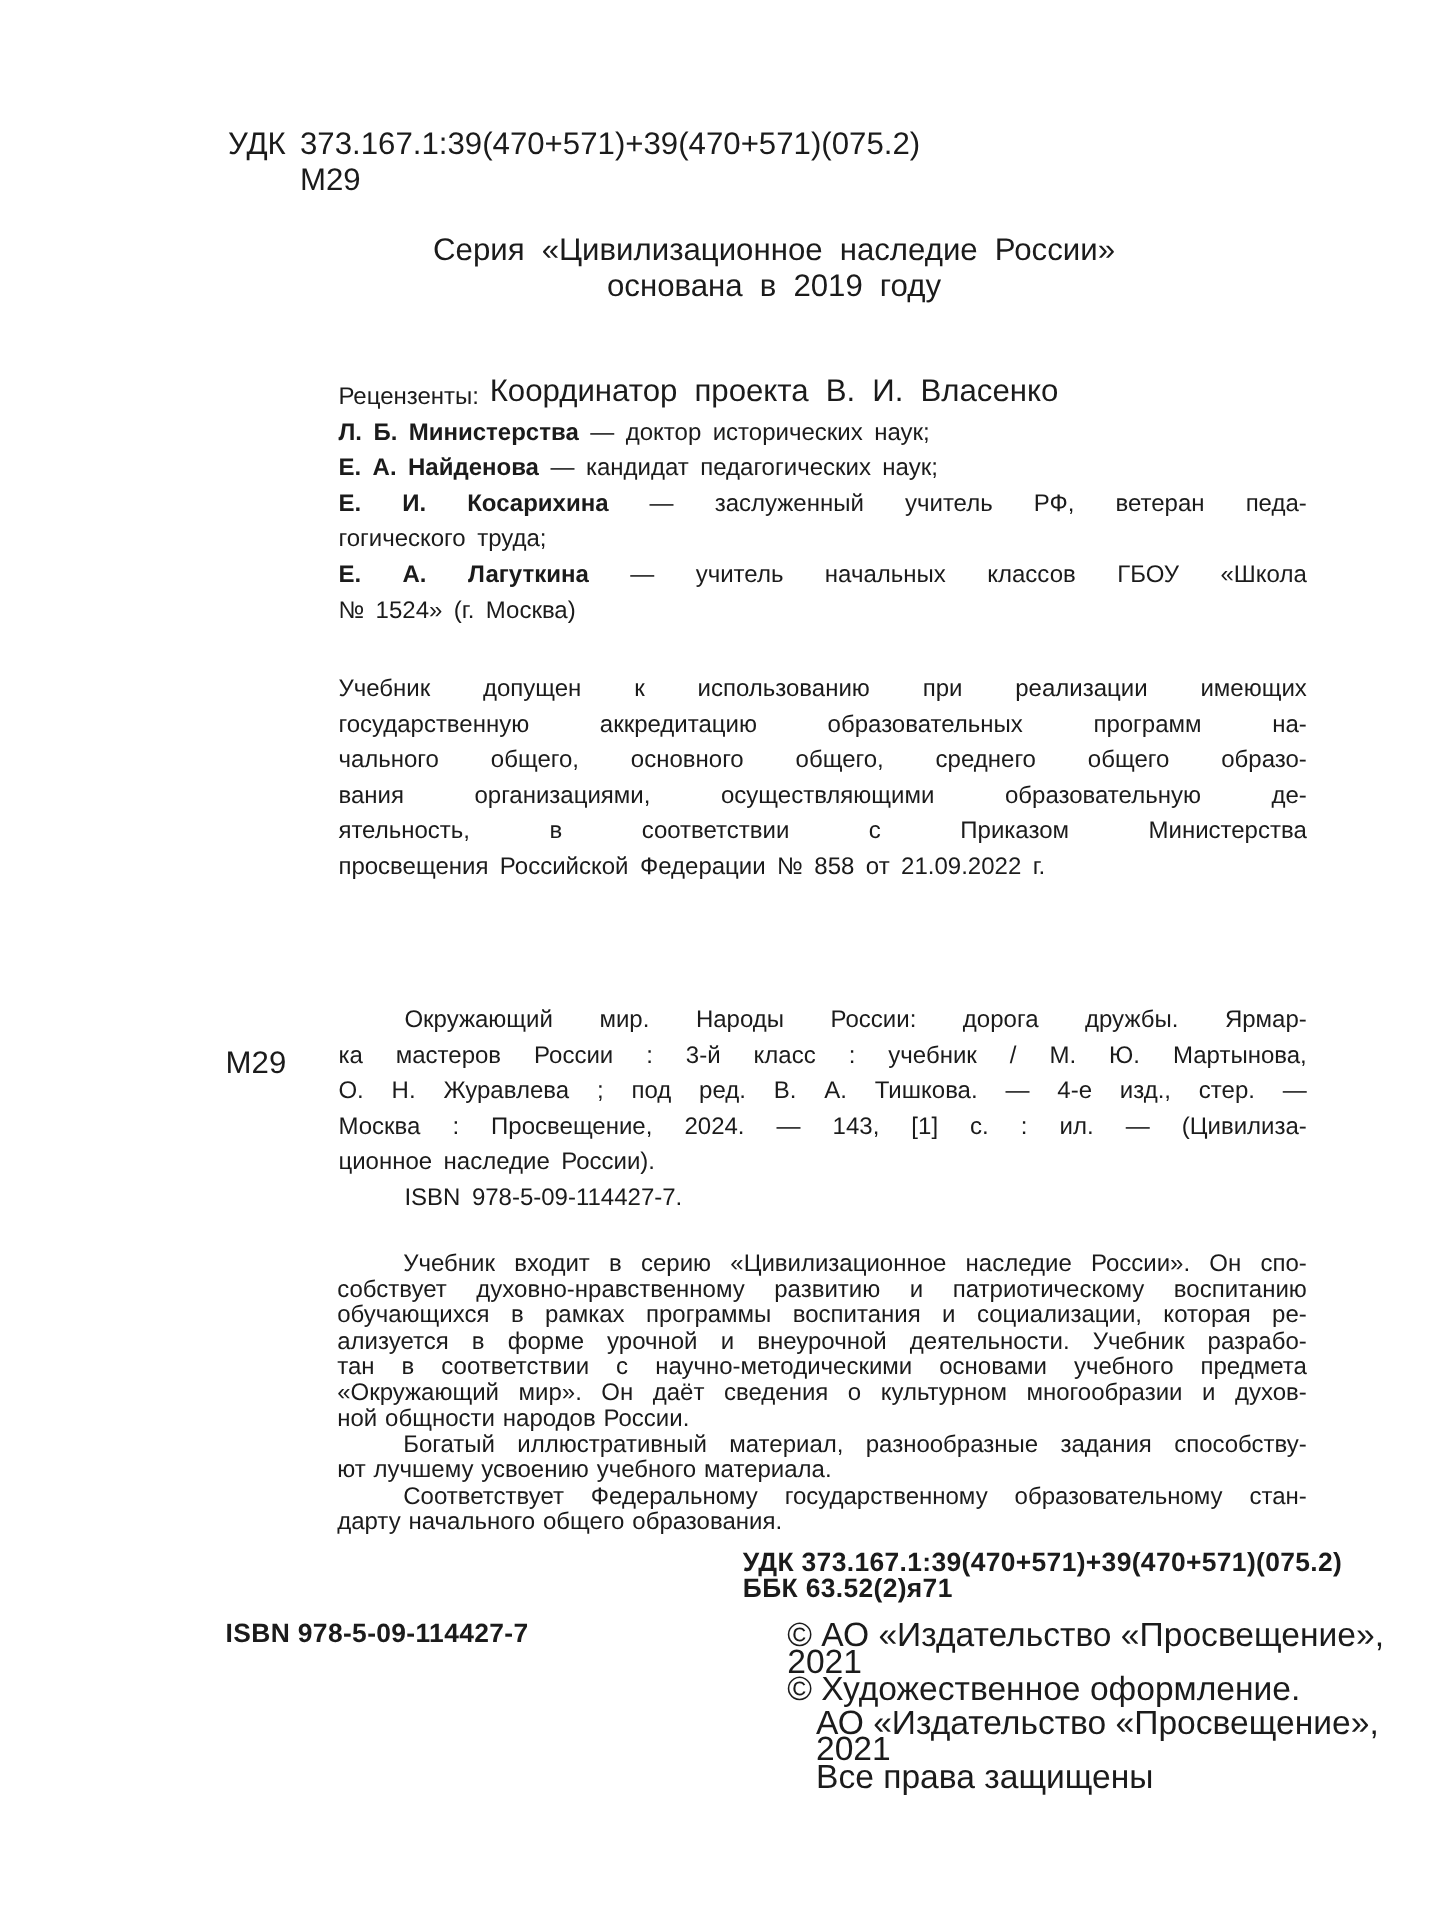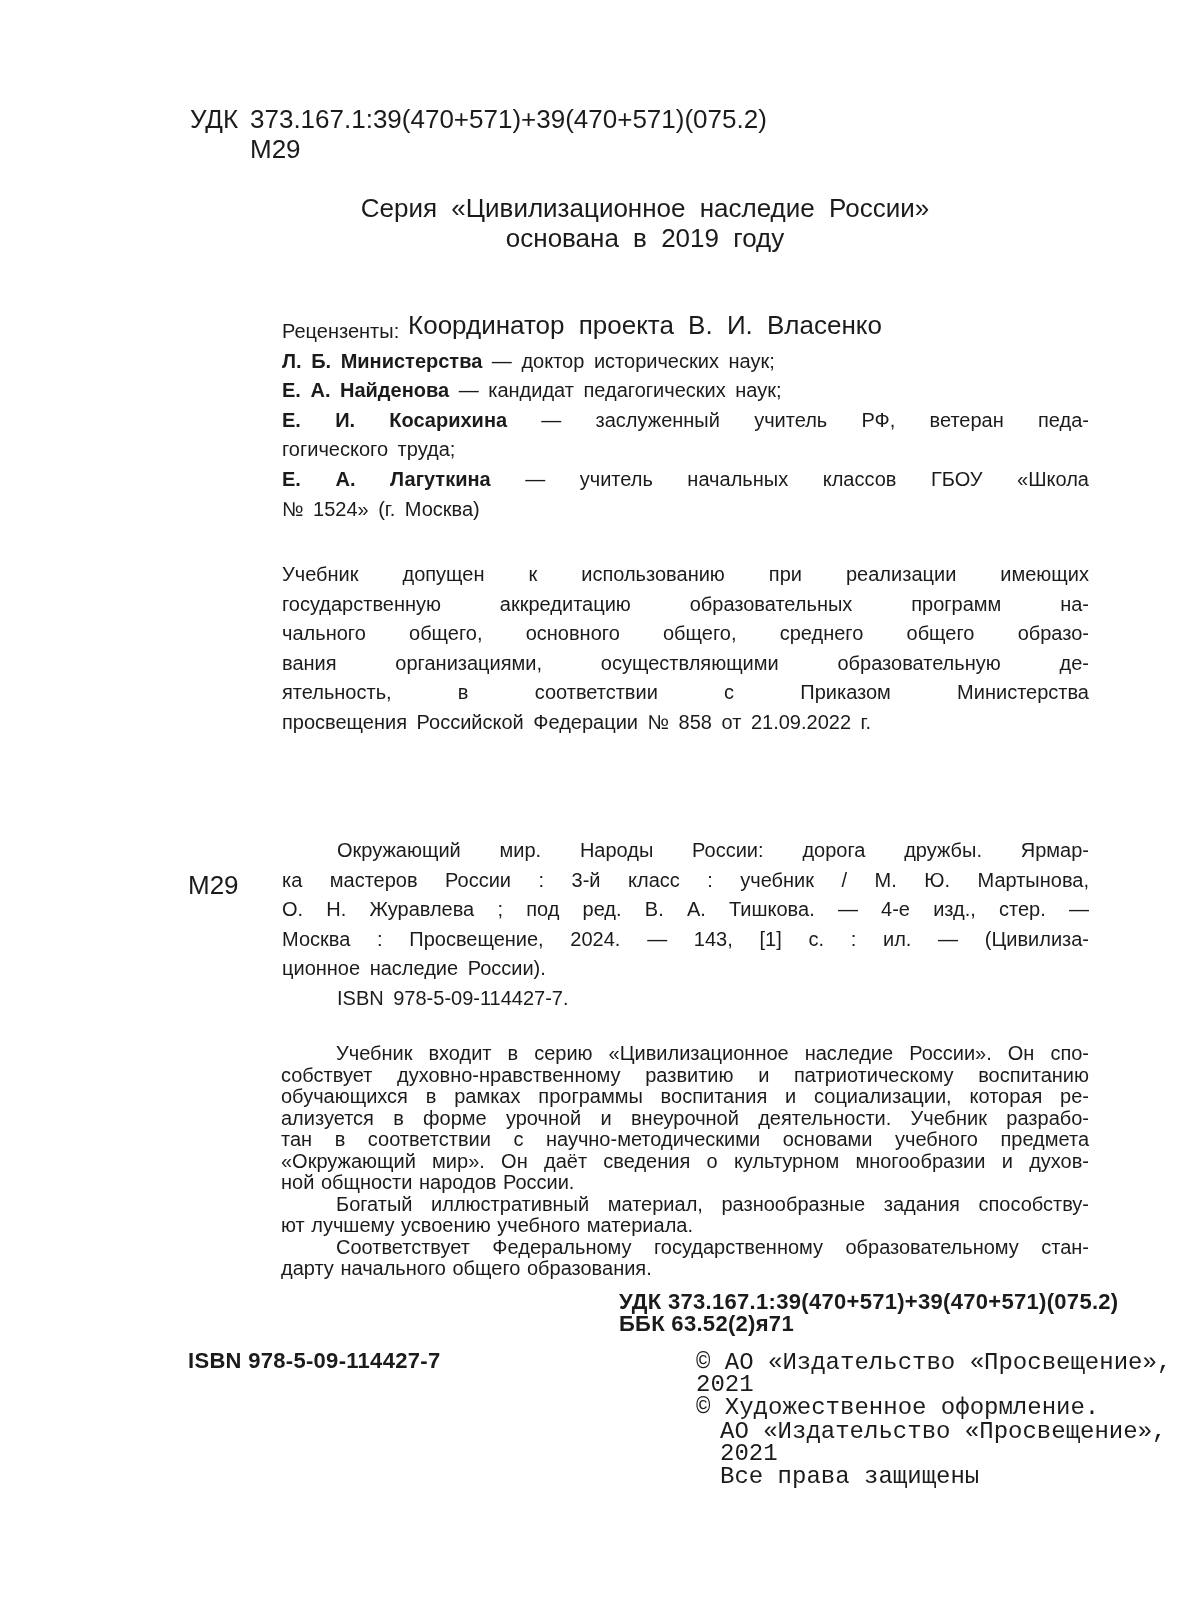--- a/index.html
+++ b/index.html
@@ -32,21 +32,21 @@
   .biblio { top: 836px; }
   .biblio-mark { top: 870px; left: 188px; font-size: 26px; }
   .biblio-heading { font-weight: bold; }
 
   
   .annotation { top: 1043px; left: 281px; width: 808px; font-size: 20px; line-height: 21.5px; word-spacing: 1px; }
 
   
   .bottom-codes { top: 1291px; left: 619px; font-size: 22px; line-height: 22.3px; font-weight: bold; letter-spacing: 0.3px; }
   .isbn-bottom { top: 1348px; left: 188px; font-size: 22px; font-weight: bold; letter-spacing: 0.3px; }
-  .copyright { top: 1352px; left: 696px; font-size: 24px; line-height: 22.4px; font-family: Liberation Mono, monospace; }
+  .copyright { top: 1352px; left: 656px; font-size: 28px; line-height: 22.4px; }
 
   
   .ln { min-height: 1em; }
   .ln.j { text-align: justify; text-align-last: justify; }
   .ln.ind { text-indent: 55px; }
   .ln.ind2 { padding-left: 24px; }
   .ln b { font-weight: bold; }
 </style>
 </head>
 <body>

